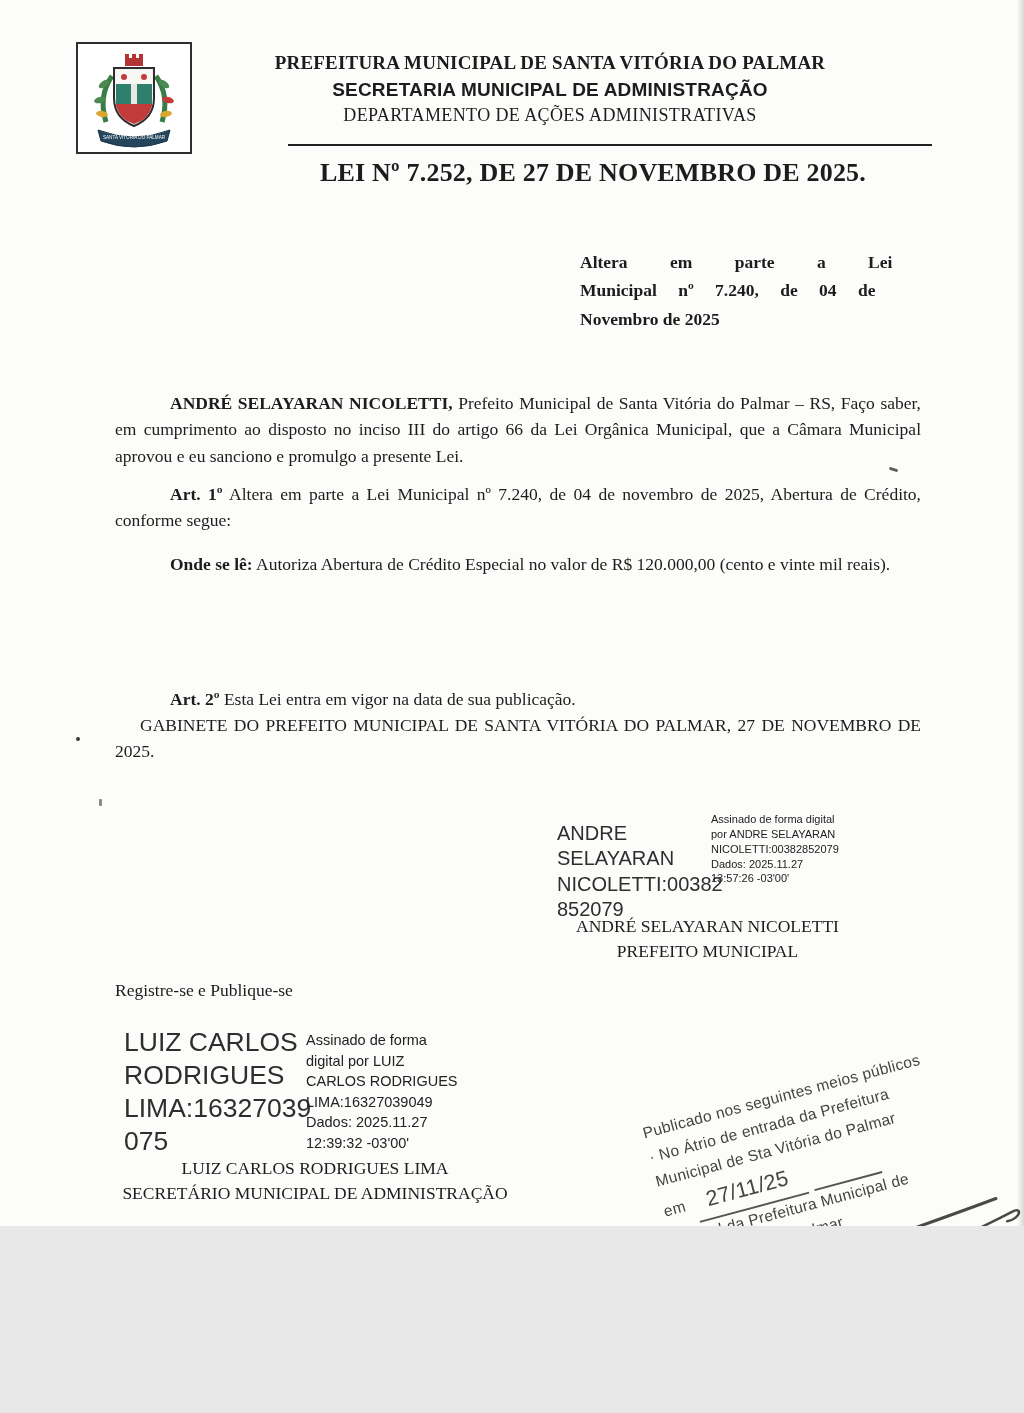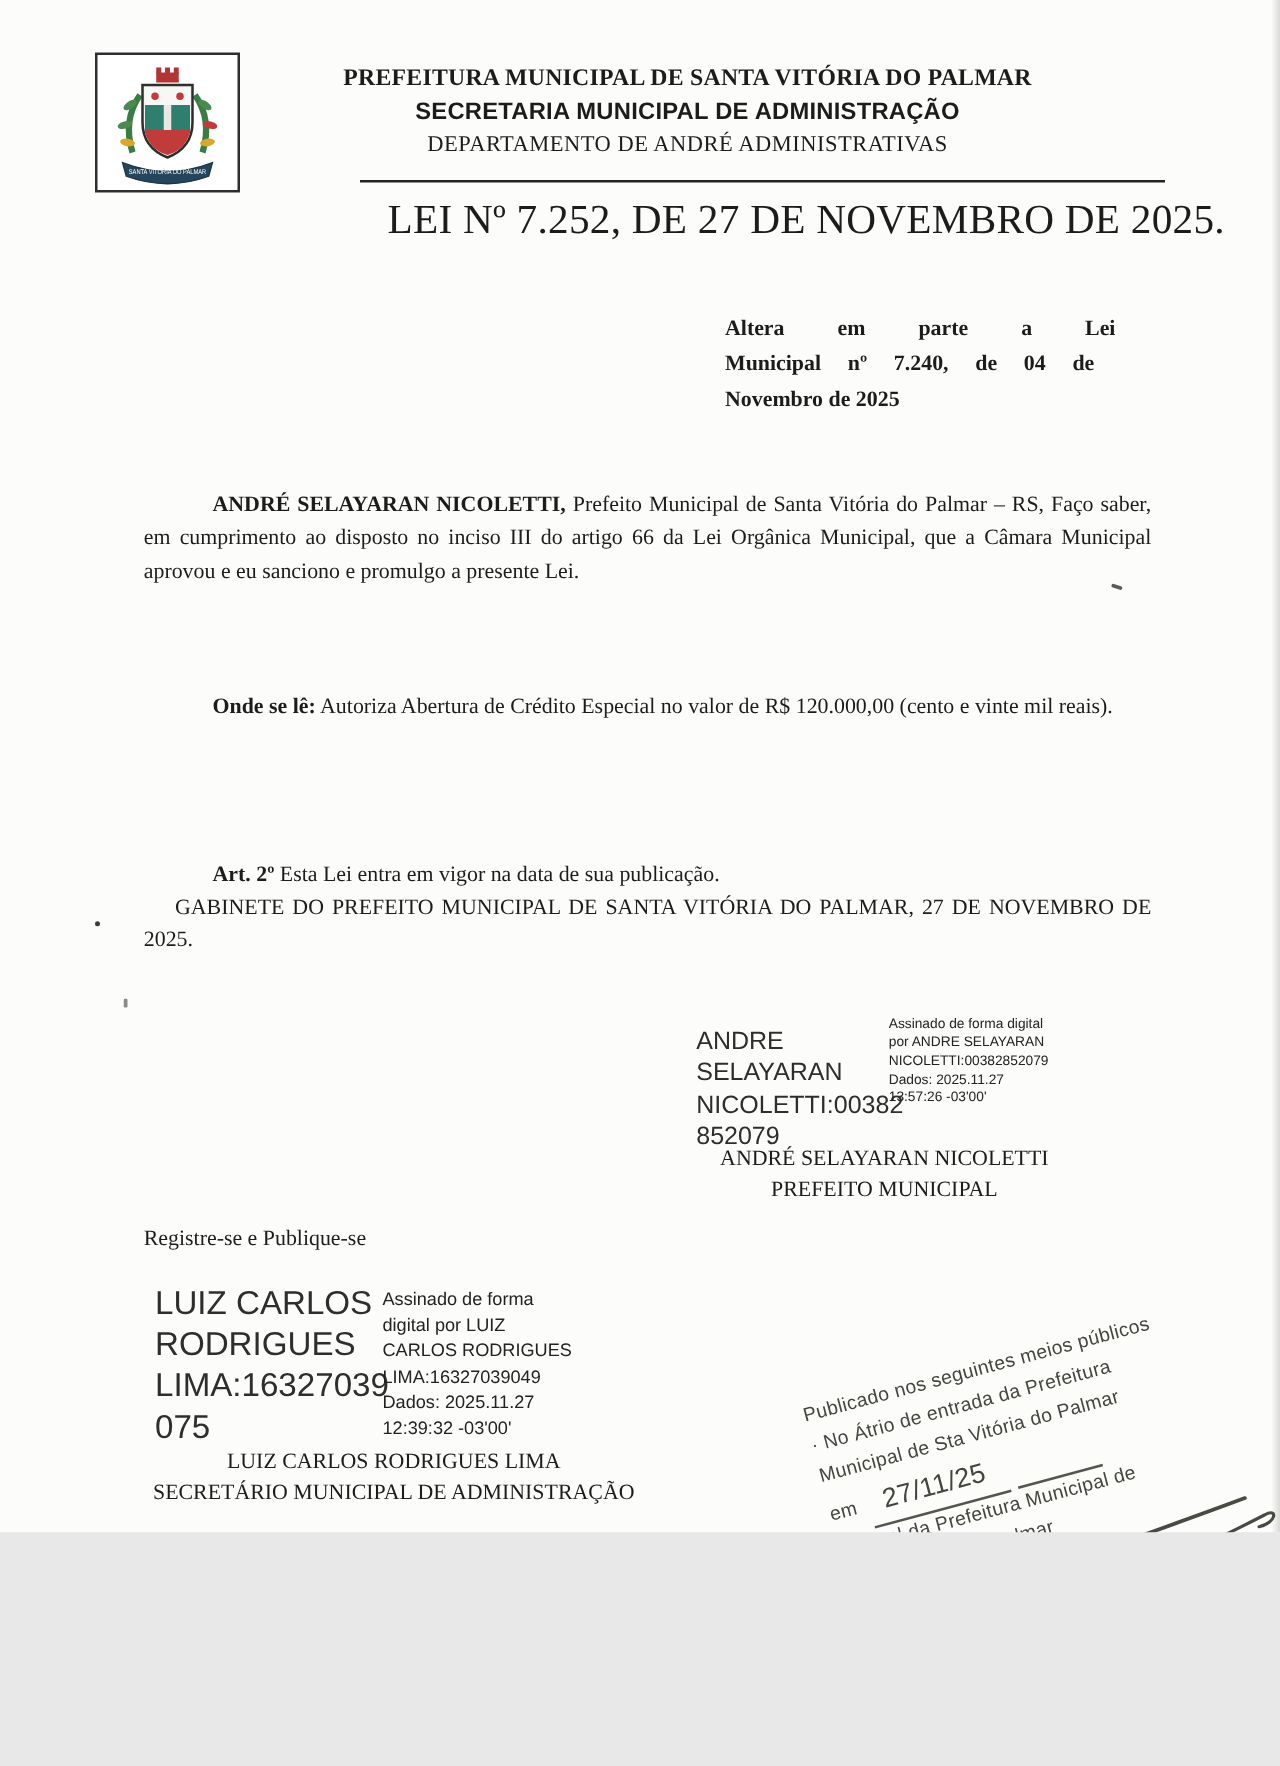--- a/index.html
+++ b/index.html
@@ -13,21 +13,21 @@
   
   .logo-box{left:76px;top:42px;width:112px;height:108px;border:2px solid #2e2e2e;background:#fff;
     display:flex;align-items:center;justify-content:center;}
   .header-block{left:205px;top:52px;width:690px;text-align:center;}
   .h-org{font-size:19px;font-weight:bold;letter-spacing:.2px;}
   .h-sec{font-family:"Liberation Sans",sans-serif;font-size:19px;font-weight:bold;margin-top:5px;letter-spacing:.2px;}
   .h-dep{font-size:18px;margin-top:4px;letter-spacing:.4px;}
   .header-rule{left:288px;top:144px;width:644px;height:2px;background:#222;}
 
   
-  .law-title{left:310px;top:158px;font-size:33px;font-weight:normal;letter-spacing:.2px;}
+  .law-title{left:320px;top:158px;font-size:26px;font-weight:bold;letter-spacing:.2px;}
   .epigraph{left:580px;top:248px;width:342px;font-size:17.5px;font-weight:bold;line-height:1.62;}
   .ep-l1{word-spacing:38px;}
   .ep-l2{word-spacing:17px;}
 
   
   .para{left:115px;width:806px;font-size:17.5px;line-height:1.5;text-align:justify;}
   .ind55{text-indent:55px;}
   .ind25{text-indent:25px;}
 
   
@@ -108,36 +108,39 @@
       <g>
         <path d="M14 82 Q50 96 86 82 L83 93 Q50 105 17 93 Z" fill="#24455c" stroke="#1a3346" stroke-width="1"></path>
         <text x="50" y="91" text-anchor="middle" font-size="5.4" fill="#ffffff" font-family="Liberation Sans, sans-serif" textLength="62" lengthAdjust="spacingAndGlyphs">SANTA VITÓRIA DO PALMAR</text>
       </g>
     </svg>
   </div>
 
   <div class="abs header-block">
     <div class="h-org">PREFEITURA MUNICIPAL DE SANTA VITÓRIA DO PALMAR</div>
     <div class="h-sec">SECRETARIA MUNICIPAL DE ADMINISTRAÇÃO</div>
-    <div class="h-dep">DEPARTAMENTO DE ANDRÉ ADMINISTRATIVAS</div>
+    <div class="h-dep">DEPARTAMENTO DE AÇÕES ADMINISTRATIVAS</div>
   </div>
   <div class="abs header-rule"></div>
 
   <div class="abs law-title">LEI Nº 7.252, DE 27 DE NOVEMBRO DE 2025.</div>
 
   <div class="abs epigraph">
     <div class="ep-l1">Altera em parte a Lei</div>
     <div class="ep-l2">Municipal nº 7.240, de 04 de</div>
     <div class="ep-l3">Novembro de 2025</div>
   </div>
 
   <div class="abs para ind55" style="top:390px;">
     <b>ANDRÉ SELAYARAN NICOLETTI,</b><span> Prefeito Municipal de Santa Vitória do Palmar – RS, Faço saber, em cumprimento ao disposto no inciso III do artigo 66 da Lei Orgânica Municipal, que a Câmara Municipal aprovou e eu sanciono e promulgo a presente Lei.</span>
   </div>
 
+  <div class="abs para ind55" style="top:481px;">
+    <b>Art. 1º</b><span> Altera em parte a Lei Municipal nº 7.240, de 04 de novembro de 2025, Abertura de Crédito, conforme segue:</span>
+  </div>
 
   <div class="abs para ind55" style="top:551px;">
     <b>Onde se lê:</b><span> Autoriza Abertura de Crédito Especial no valor de R$ 120.000,00 (cento e vinte mil reais).</span>
   </div>
 
 
   <div class="abs para ind55" style="top:686px;">
     <b>Art. 2º</b><span> Esta Lei entra em vigor na data de sua publicação.</span>
   </div>
 

